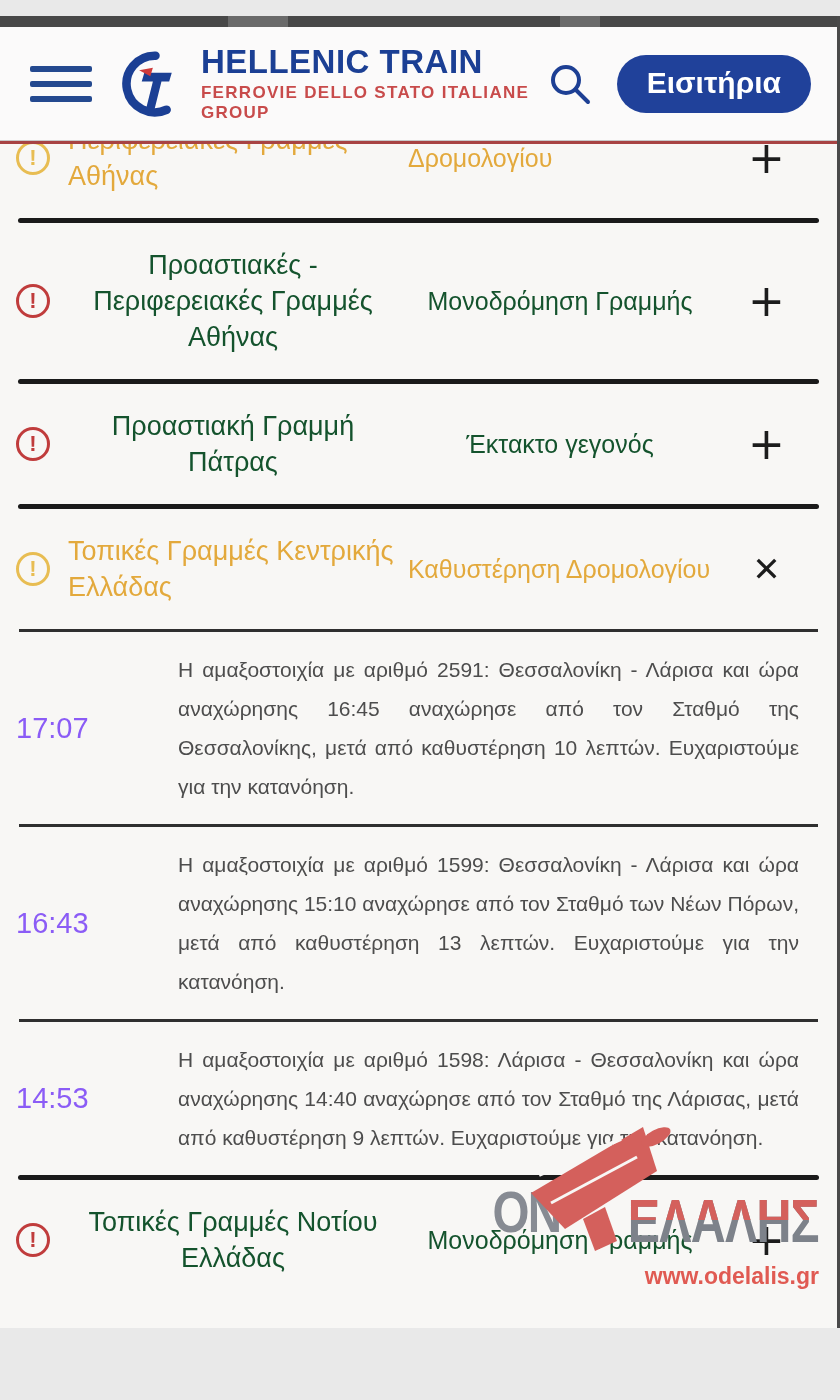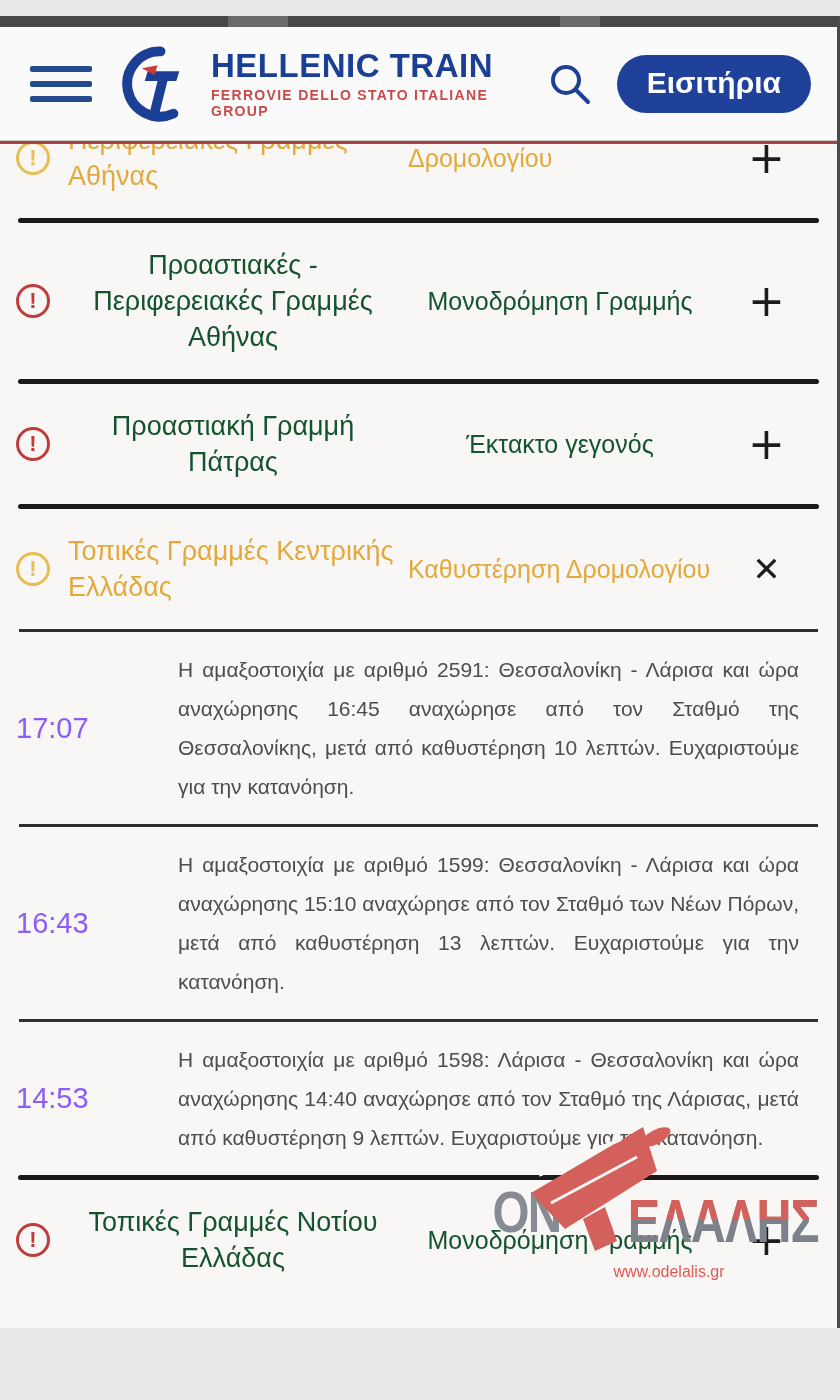--- a/index.html
+++ b/index.html
@@ -22,21 +22,21 @@
     padding:0 26px 0 30px;
   }
   .red-line { position:absolute; top:125px; left:0; right:0; height:3px; background:#a84343; z-index:26; }
 
   .burger { width:64px; display:flex; flex-direction:column; gap:9px; cursor:pointer; }
   .burger i { display:block; height:6px; background:#24498f; border-radius:2px; width:62px; }
 
   .brand { display:flex; align-items:center; margin-left:28px; flex:1; }
   .brand-text { margin-left:12px; }
   .brand-title { color:#1b3f94; font-weight:bold; font-size:33px; letter-spacing:0.5px; line-height:1; }
-  .brand-sub { color:#c84b4b; font-weight:bold; font-size:14px; letter-spacing:1.3px; margin-top:5px; }
+  .brand-sub { color:#c84b4b; font-weight:bold; font-size:17px; letter-spacing:1.3px; margin-top:5px; }
 
   .search { width:46px; height:46px; margin-right:24px; cursor:pointer; }
   .btn-tickets {
     background:#20419a; color:#ffffff; border:none; cursor:pointer;
     font-family:"Liberation Sans", sans-serif;
     font-size:30px; padding:11px 30px 13px; border-radius:30px;font-weight:bold;
   }
 
   
   .content { position:absolute; top:128px; left:0; right:0; }
@@ -88,21 +88,21 @@
   .wm-word { position:absolute; right:0; bottom:10px; height:56px; }
   .wm-word span {
     font-size:62px; font-weight:bold; letter-spacing:-1px; line-height:56px;
     transform:scaleX(0.78); transform-origin:right; display:block; white-space:nowrap;
   }
   .wm-word .base { color:#7d828a; }
   .wm-word .tophalf {
     position:absolute; top:0; right:0; color:#d4605c;
     clip-path:inset(0 0 52% 0);
   }
-  .wm-url { text-align:center; color:#e05a52; font-weight:normal; font-size:16px; margin-top:4px; }
+  .wm-url { text-align:right; color:#e05a52; font-weight:bold; font-size:23px; margin-top:4px; }
 </style>
 </head>
 <body>
 
 <div class="page">
 
   <div class="top-strip">
     <span class="seg" style="left:228px;width:60px;"></span>
     <span class="seg" style="left:560px;width:40px;"></span>
   </div>

